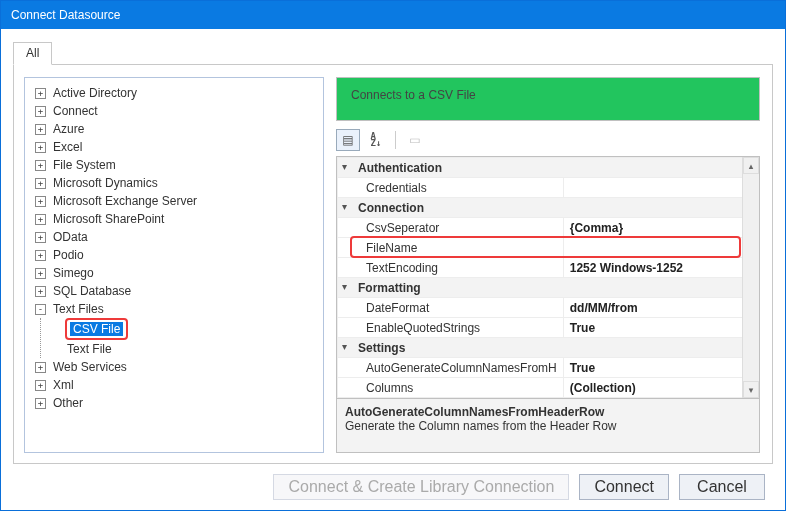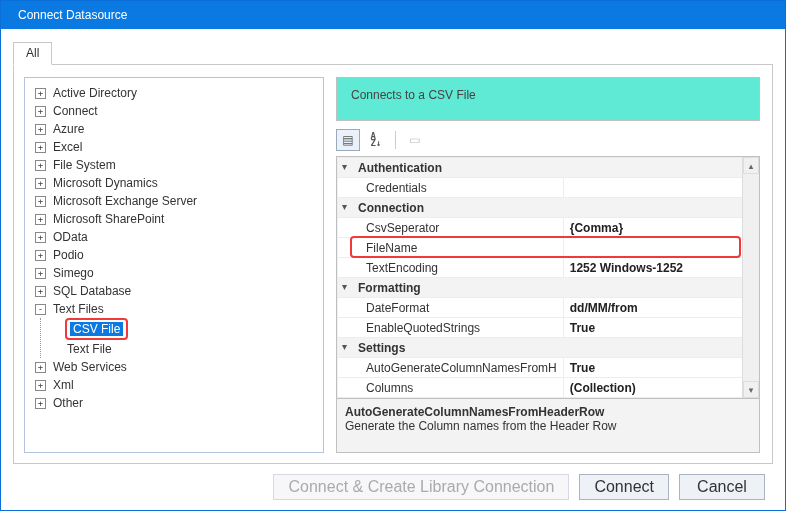--- a/index.html
+++ b/index.html
@@ -12,21 +12,21 @@
     width: 786px;
     height: 511px;
     overflow: hidden;
     border: 1px solid #0a6fd9;
   }
   .titlebar {
     background: #0a7ae2;
     color: #fff;
     height: 28px;
     line-height: 28px;
-    padding-left: 17px;
+    padding-left: 10px;
     font-size: 12px;
   }
   .content {
     padding: 12px;
     display: flex;
     flex-direction: column;
     height: calc(511px - 30px);
   }
   .tabs-row {
     display: flex;
@@ -94,21 +94,21 @@
     margin-top: 28px;
   }
   .tree .label { padding: 0 2px; }
   .highlight-box {
     border: 2px solid #ee3a3a;
     border-radius: 4px;
     padding: 0 3px;
     display: inline-block;
   }
   .desc-box {
-    background: #5eead4;
+    background: #22c55e;
     border: 1px solid #c0c0c0;
     padding: 10px 14px;
     min-height: 44px;
     color: #444;
   }
   .toolbar {
     margin-top: 6px;
     display: flex;
     align-items: center;
     gap: 4px;

